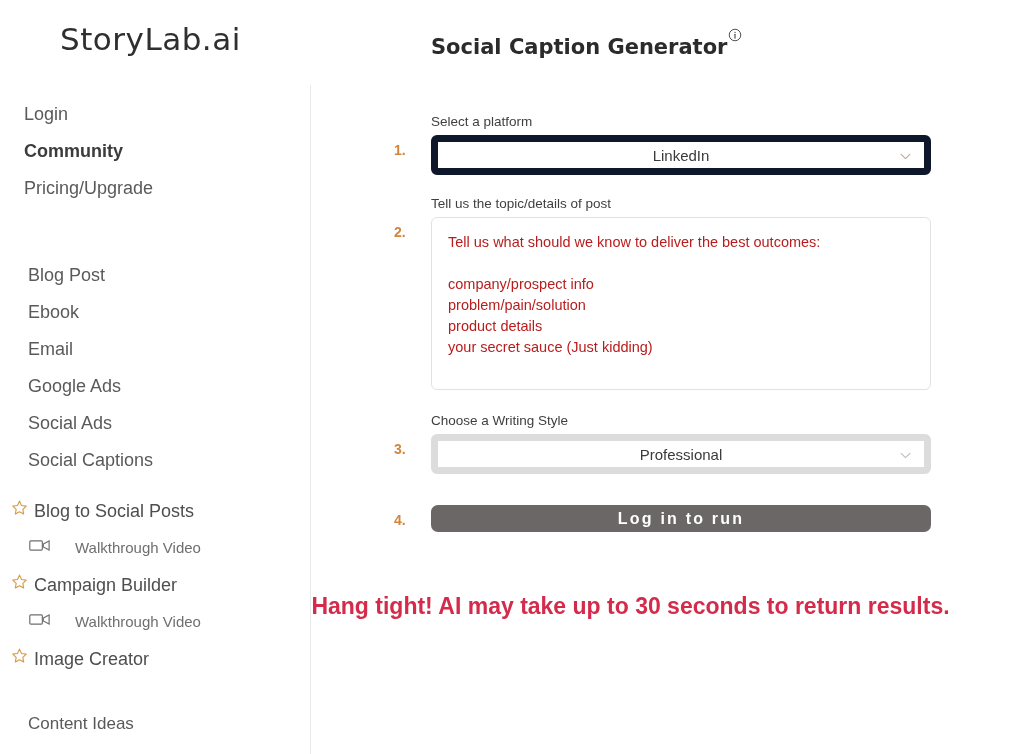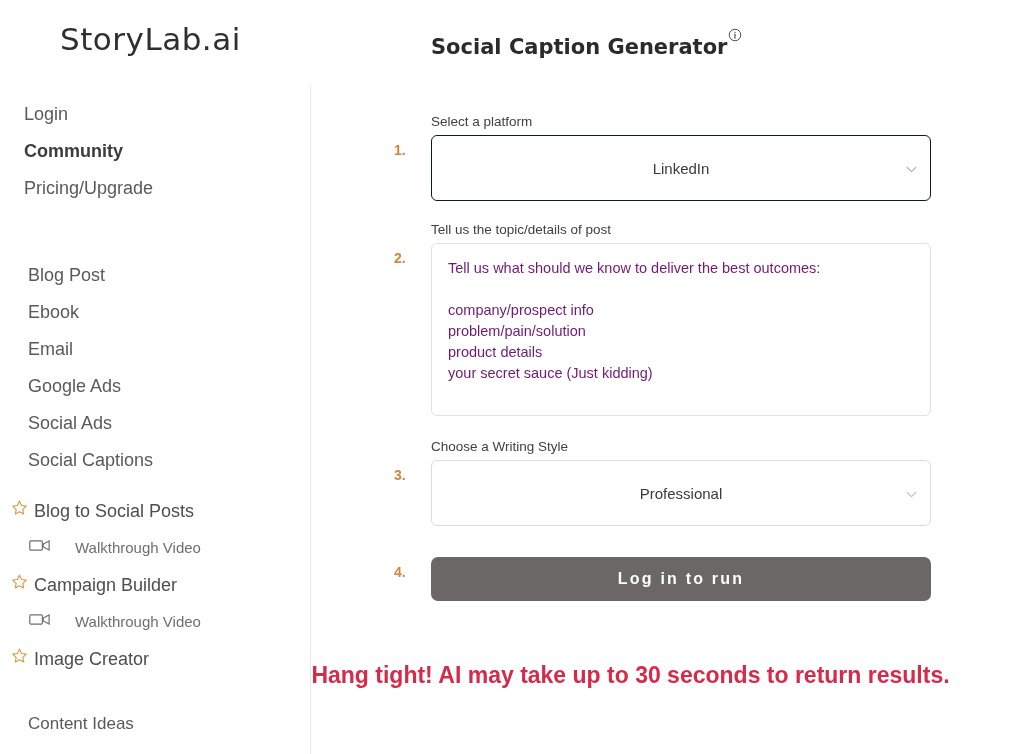--- a/index.html
+++ b/index.html
@@ -174,22 +174,22 @@
     font-size: 14px;
     font-weight: bold;
     color: #d2853c;
     padding-top: 7px;
     padding-left: 9px;
   }
   .control { flex: 1; max-width: 500px; }
 
   .select-box {
     position: relative;
-    height: 66px;
-    border: 1px solid #0f172a;
+    height: 40px;
+    border: 7px solid #0f172a;
     border-radius: 6px;
     background: #fff;
     display: flex;
     align-items: center;
     justify-content: center;
     cursor: pointer;
   }
   .select-box.plain { border-color: #dcdcdc; }
   .select-value {
     font-size: 15px;
@@ -206,28 +206,28 @@
     border: 1px solid #e2e2e2;
     border-radius: 6px;
     background: #fff;
     height: 173px;
     padding: 14px 16px;
     cursor: text;
     overflow: hidden;
   }
   .ta-placeholder {
     font-size: 14.5px;
-    color: #701a75;
+    color: #b91c1c;
     line-height: 21px;
     white-space: pre-wrap;
     margin: 0;
   }
 
   .run-button {
-    height: 44px;
+    height: 27px;
     background: #6b6767;
     border: none;
     border-radius: 7px;
     width: 100%;
     color: #ffffff;
     font-family: "Liberation Sans", sans-serif;
     font-size: 16px;
     font-weight: bold;
     letter-spacing: 2.2px;
     cursor: pointer;

